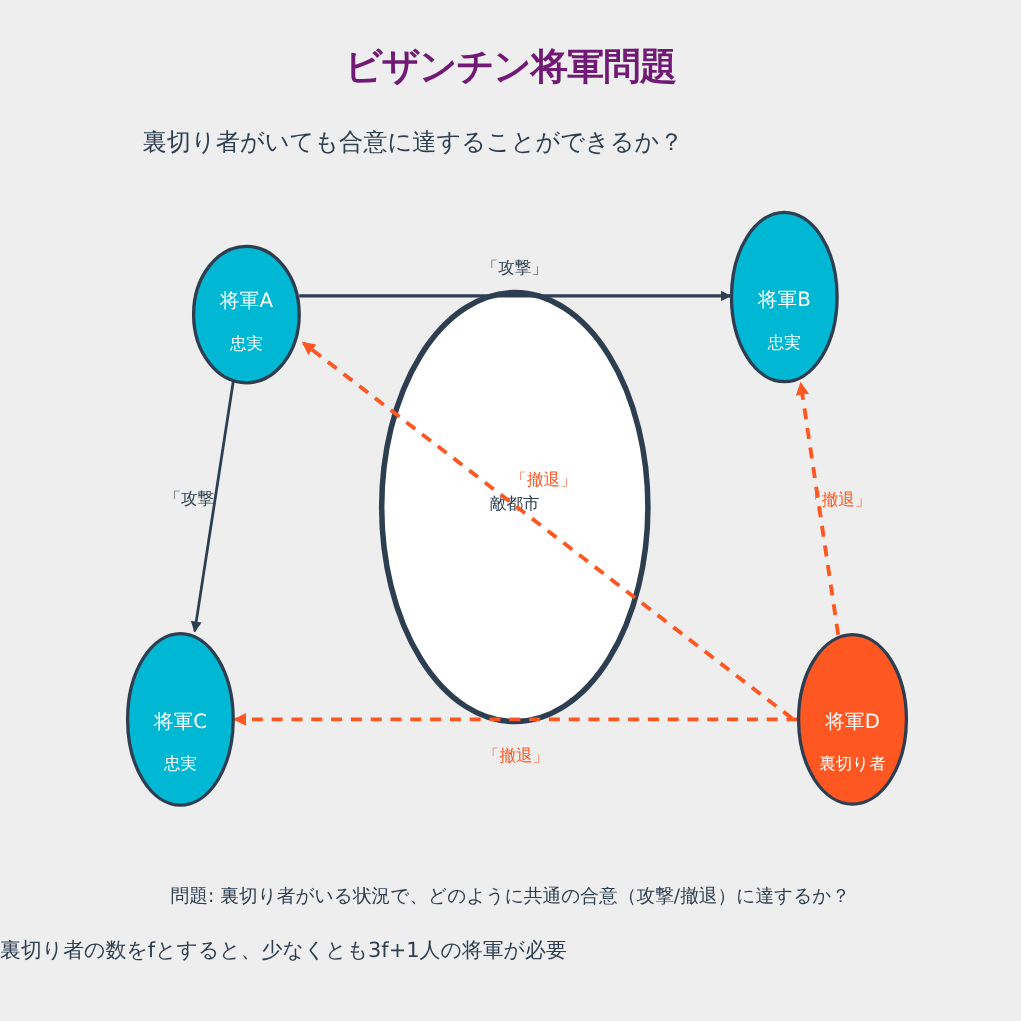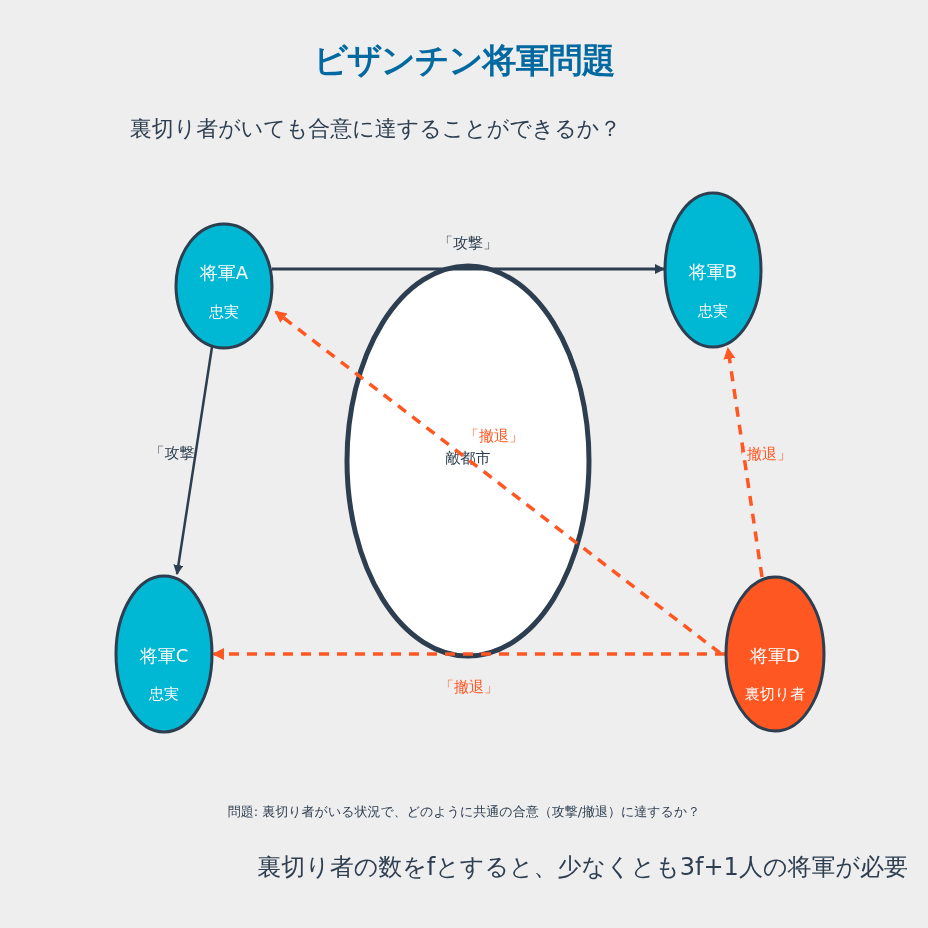--- a/index.html
+++ b/index.html
@@ -5,37 +5,37 @@
   html, body { margin: 0; padding: 0; }
   body {
     width: 928px; height: 928px; overflow: hidden;
     background: #efeeee;
     font-family: "DejaVu Sans", "Liberation Sans", sans-serif;
     color: #2c3e50;
     position: relative;
   }
   .title {
     position: absolute; left: 0; top: 38px; width: 928px;
-    text-align: center; font-size: 34px; font-weight: bold; color: #0369a1;
+    text-align: center; font-size: 34px; font-weight: bold; color: #701a75;
     letter-spacing: -1px;
   }
   .subtitle {
     position: absolute; left: 0; top: 114px; width: 751px;
     text-align: center; font-size: 22px; color: #2c3e50;
   }
   svg.diagram { position: absolute; left: 0; top: 0; }
   .node-text { font-family: "DejaVu Sans", "Liberation Sans", sans-serif; fill: #ffffff; text-anchor: middle; }
   .lbl { font-family: "DejaVu Sans", "Liberation Sans", sans-serif; text-anchor: middle; font-size: 15px; }
   .footer1 {
     position: absolute; left: 0; top: 803px; width: 928px; text-align: center;
-    font-size: 13px; color: #2c3e50;
+    font-size: 17px; color: #2c3e50;
   }
   .footer2 {
-    position: absolute; left: 0; top: 851px; width: 908px; text-align: right;
-    font-size: 24px; color: #2c3e50;
+    position: absolute; left: 0; top: 851px; width: 908px; text-align: left;
+    font-size: 19px; color: #2c3e50;
   }
 </style>
 </head>
 <body>
 
 <div class="title">ビザンチン将軍問題</div>
 <div class="subtitle">裏切り者がいても合意に達することができるか？</div>
 
 <svg class="diagram" width="928" height="928" viewBox="0 0 928 928" xmlns="http://www.w3.org/2000/svg">
   <defs>

